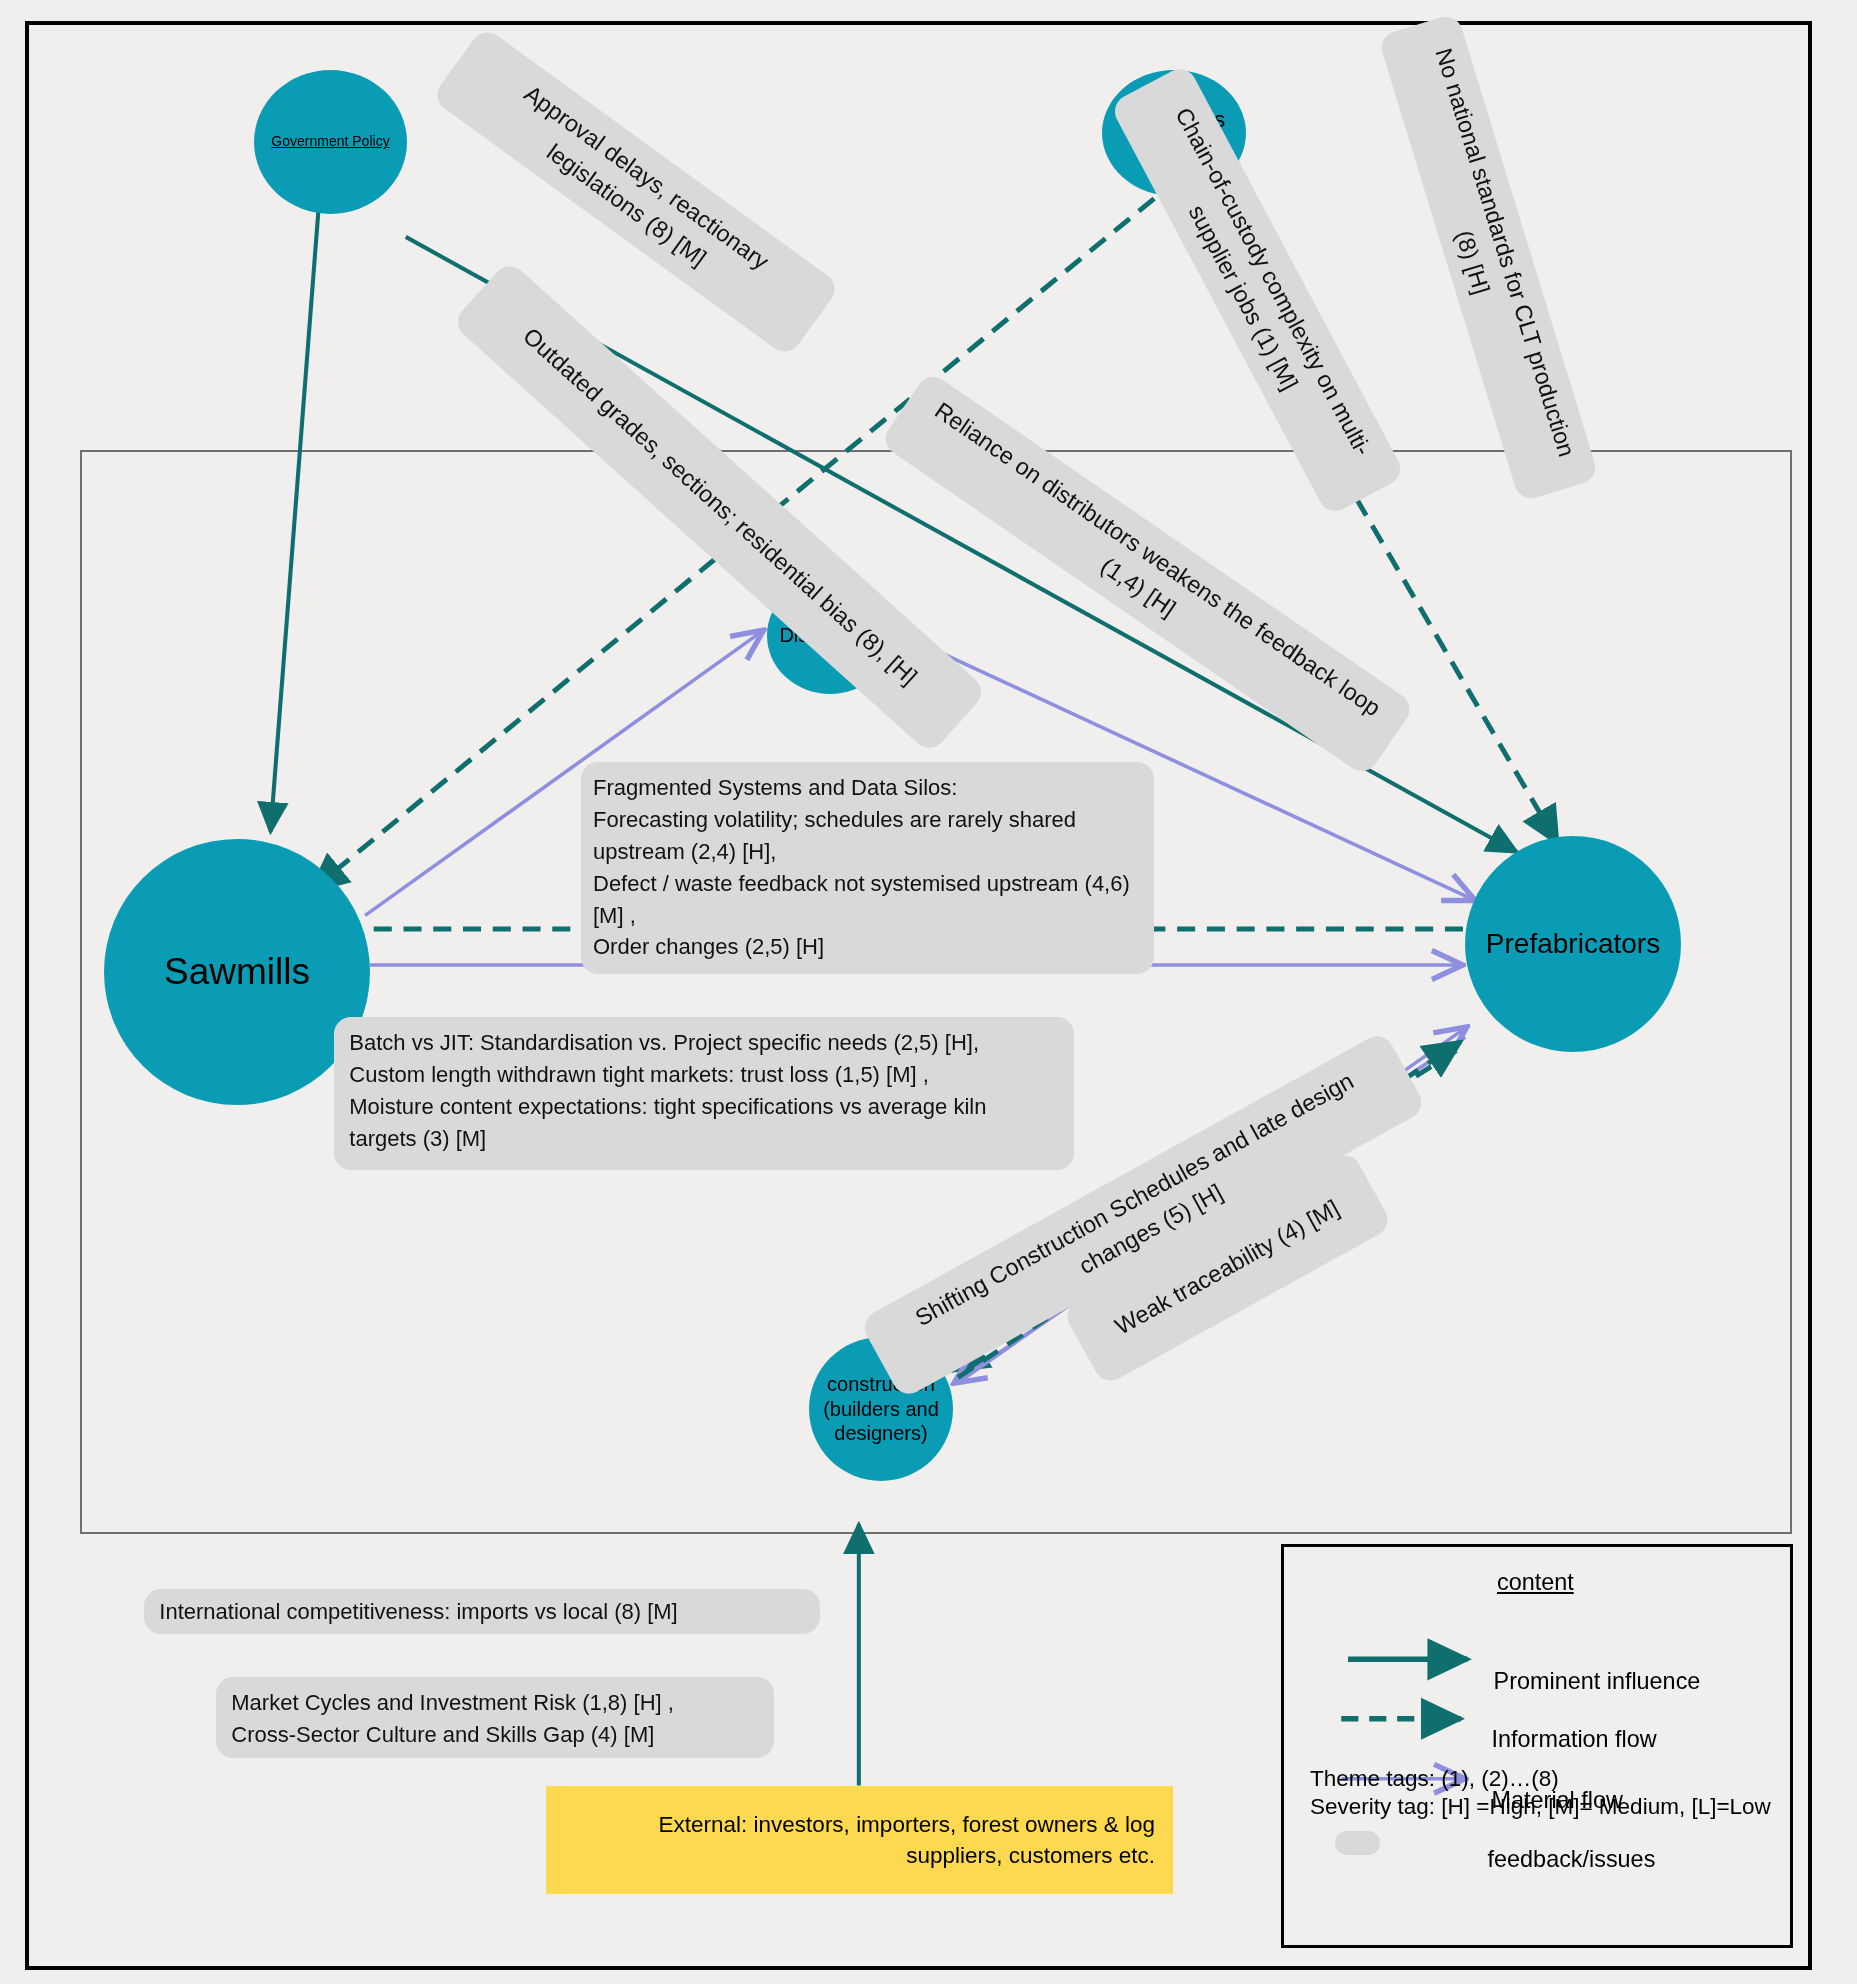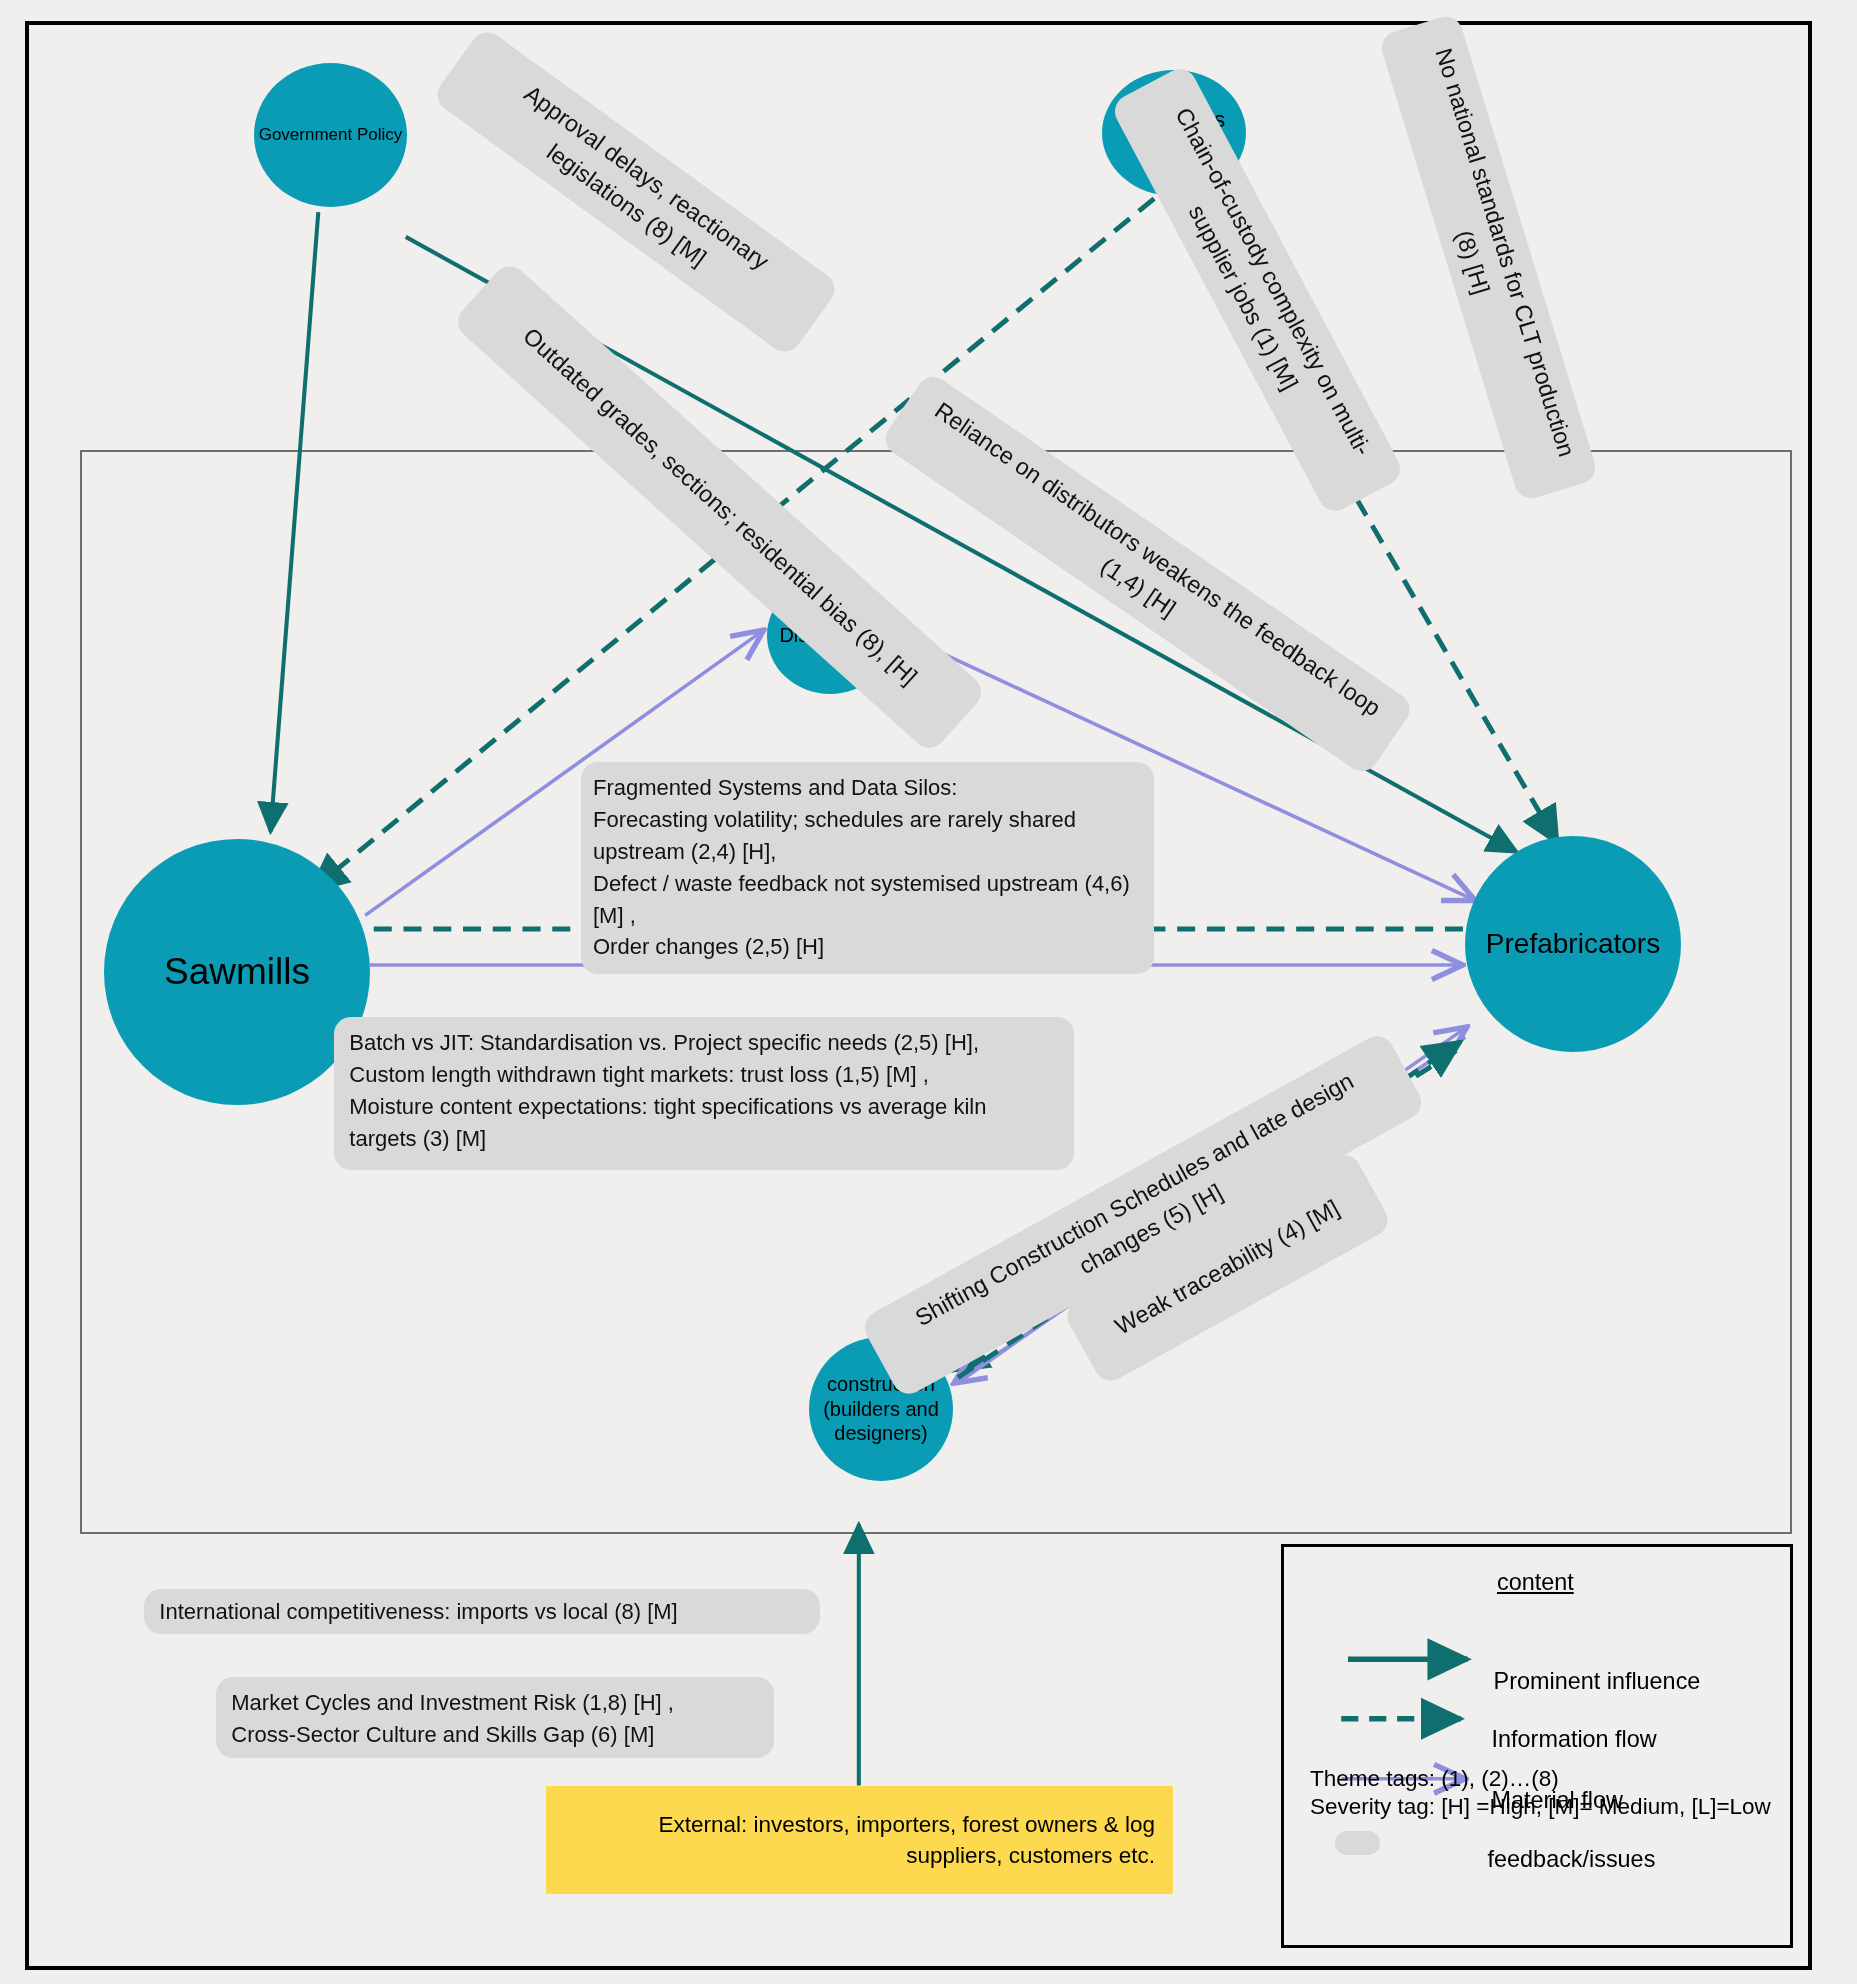--- a/index.html
+++ b/index.html
@@ -30,21 +30,21 @@
     position:absolute;
     background:#0a9cb5;
     border-radius:50%;
     display:flex;align-items:center;justify-content:center;
     text-align:center;
     color:#000;
     line-height:1.22;
     box-sizing:border-box;
   }
   .node span{display:block;padding:0 2.7px;}
-  #node-gov{left:254px;top:63px;width:153px;height:144px;font-size:17px;}
+  #node-gov{left:254px;top:70px;width:153px;height:144px;font-size:14px;text-decoration:underline;}
   #node-std{left:1102px;top:70px;width:144px;height:126px;font-size:22.5px;}
   #node-dist{left:767px;top:577px;width:126px;height:117px;font-size:20px;}
   #node-saw{left:104px;top:839px;width:266px;height:266px;font-size:37px;}
   #node-pre{left:1465px;top:836px;width:216px;height:216px;font-size:28px;}
   #node-con{left:809px;top:1337px;width:144px;height:144px;font-size:20px;}
   
   .conflict{
     position:absolute;
     background:#d9d9d9;
     border-radius:17px;
@@ -196,21 +196,21 @@
 Defect / waste feedback not systemised upstream (4,6) [M] ,
 Order changes (2,5) [H]</div>
 
   <div class="conflict" id="cf-batch">Batch vs JIT: Standardisation vs. Project specific needs (2,5) [H],
 Custom length withdrawn tight markets: trust loss (1,5) [M] ,
 Moisture content expectations: tight specifications vs average kiln targets (3) [M]</div>
 
   <div class="conflict" id="cf-intl">International competitiveness: imports vs local (8) [M]</div>
 
   <div class="conflict" id="cf-market">Market Cycles and Investment Risk (1,8) [H] ,
-Cross-Sector Culture and Skills Gap (6) [M]</div>
+Cross-Sector Culture and Skills Gap (4) [M]</div>
 
   <div id="external-box">
     <span>External: investors, importers, forest owners &amp; log suppliers, customers etc.</span>
   </div>
 
   <div id="legend-frame"></div>
   <div id="legend-title">content</div>
 
   <div class="legend-row" id="lg-r1">
     <span style="width:135px"></span>

